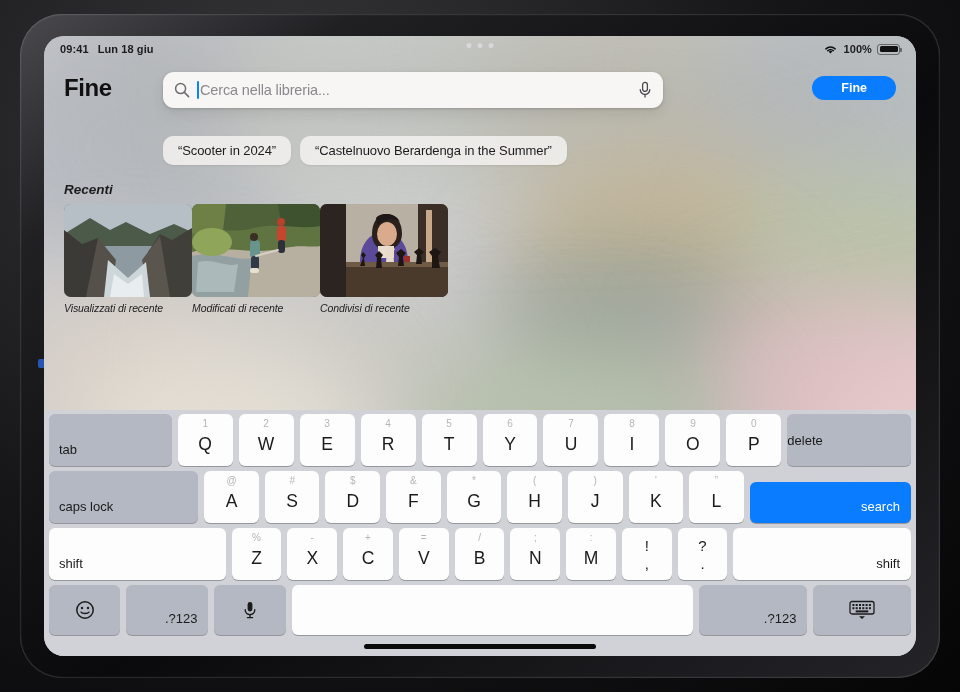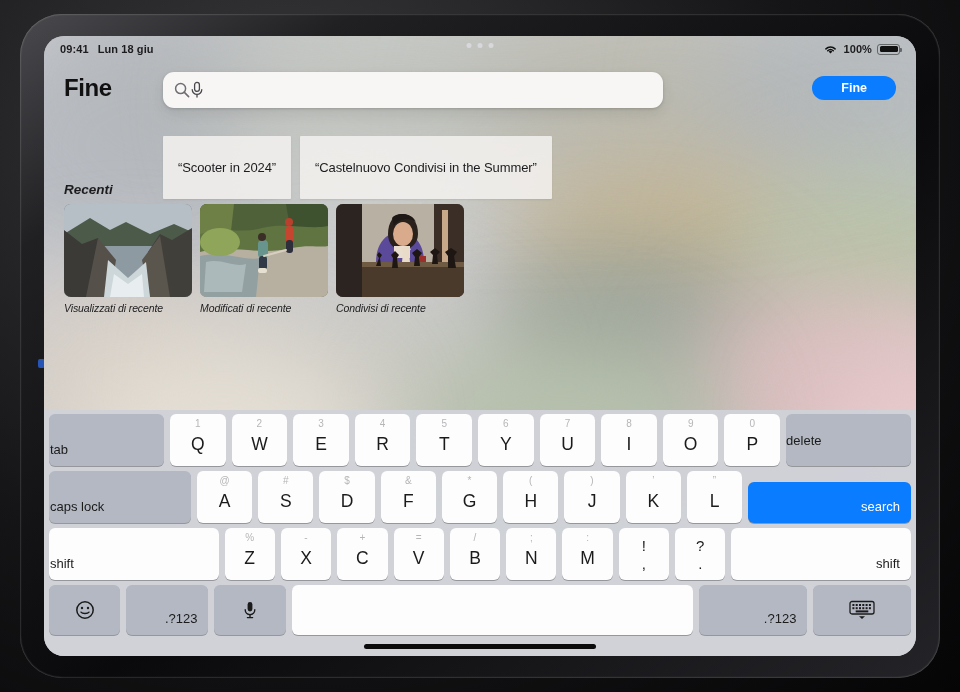--- a/index.html
+++ b/index.html
@@ -75,30 +75,30 @@
     position: absolute; right: 20px; top: 14px;
     background: #0a7cff; color: #fff; border: none;
     font-size: 12.5px; font-weight: bold;
     padding: 5px 29px; border-radius: 13px; cursor: pointer;
     font-family: "Liberation Sans", sans-serif;
   }
 
   
   #chips { position: absolute; left: 119px; top: 100px; display: flex; gap: 9px; }
   .chip {
-    background: rgba(242,240,238,.88); border-radius: 1px;
-    padding: 24px 15px; font-size: 13px; color: #1c1c1e;
+    background: rgba(242,240,238,.88); border-radius: 10px;
+    padding: 7px 15px; font-size: 13px; color: #1c1c1e;
     white-space: nowrap; cursor: pointer; letter-spacing: -.1px;
     box-shadow: 0 1px 2px rgba(0,0,0,.08);
   }
 
   
   #recents { position: absolute; left: 20px; top: 146px; font-style: italic; }
   #recents-title { font-size: 13.5px; font-weight: bold; color: #1c1c1e; margin-bottom: 7px; }
-  #recents-row { display: flex; gap: 8px; }
+  #recents-row { display: flex; }
   .recent-item { width: 128px; cursor: pointer; }
   .recent-thumb {
     width: 128px; height: 93px; border-radius: 7px; overflow: hidden;
     position: relative; background: #777;
   }
   .recent-label {
     font-size: 10.5px; color: #1c1c1e; line-height: 1.28;
     margin-top: 5px; letter-spacing: -.1px;
   }
 
@@ -119,21 +119,21 @@
   .key .alt {
     position: absolute; top: 4px; left: 50%; transform: translateX(-50%);
     font-size: 10px; color: #b6b6b8;
   }
   .key .main { margin-top: 9px; font-size: 17.5px; }
   .key.mod { background: #b3b8c2; font-size: 13px; color: #1b1b1b; }
   .key.white-mod { background: #fdfdfd; font-size: 13px; }
   .key.blue { background: #0a7cff; color: #fff; font-size: 13px; }
   .key.mod .main, .key.white-mod .main, .key.blue .main { margin-top: 0; font-size: 13px; }
   .key.lbl-right { justify-content: flex-start; padding-right: 11px; }
-  .key.lbl-bottom-left { align-items: flex-end; justify-content: flex-start; padding: 0 0 9px 1px; }
+  .key.lbl-bottom-left { align-items: flex-end; justify-content: flex-start; padding: 0 0 9px 10px; }
   .key.lbl-bottom-right { align-items: flex-end; justify-content: flex-end; padding: 0 11px 9px 0; }
   .key.stack { flex-direction: column; gap: 1px; font-size: 15px; }
   .key.stack .top { font-size: 15px; }
   .key.stack .bot { font-size: 15px; }
 
   #home-indicator {
     position: absolute; left: 50%; bottom: 7px; transform: translateX(-50%);
     width: 232px; height: 5px; border-radius: 3px; background: #0b0b0c;
   }
 
@@ -194,35 +194,39 @@
     <div id="header">
       <div id="page-title">Fine</div>
 
       <div id="searchbar">
         <span>
           <svg width="16" height="16" viewBox="0 0 16 16">
             <circle cx="6.6" cy="6.6" r="5" stroke="#6e6e73" stroke-width="1.5" fill="none"></circle>
             <path d="M10.4 10.4 14.6 14.6" stroke="#6e6e73" stroke-width="1.6" stroke-linecap="round"></path>
           </svg>
         </span>
+        <span id="search-input-wrap">
+          <span id="caret"></span>
+          <span id="search-placeholder">Cerca nella libreria...</span>
+        </span>
         <span>
           <svg width="14" height="18" viewBox="0 0 14 18">
             <rect x="4.6" y="1.4" width="4.8" height="9" rx="2.4" stroke="#4a4a4e" stroke-width="1.3" fill="none"></rect>
             <path d="M2.2 8.6a4.8 4.8 0 0 0 9.6 0" stroke="#4a4a4e" stroke-width="1.3" fill="none" stroke-linecap="round"></path>
             <path d="M7 13.6V16" stroke="#4a4a4e" stroke-width="1.3" stroke-linecap="round"></path>
           </svg>
         </span>
       </div>
 
       <button id="done-button">Fine</button>
     </div>
 
     <div id="chips">
       <div class="chip">“Scooter in 2024”</div>
-      <div class="chip">“Castelnuovo Condivisi in the Summer”</div>
+      <div class="chip">“Castelnuovo Berardenga in the Summer”</div>
     </div>
 
     <div id="recents">
       <div id="recents-title">Recenti</div>
       <div id="recents-row">
 
         <div class="recent-item">
           <div class="recent-thumb">
             <svg width="128" height="93" viewBox="0 0 128 93" preserveAspectRatio="none">
               <rect width="128" height="93" fill="#8e9aa2"></rect>

